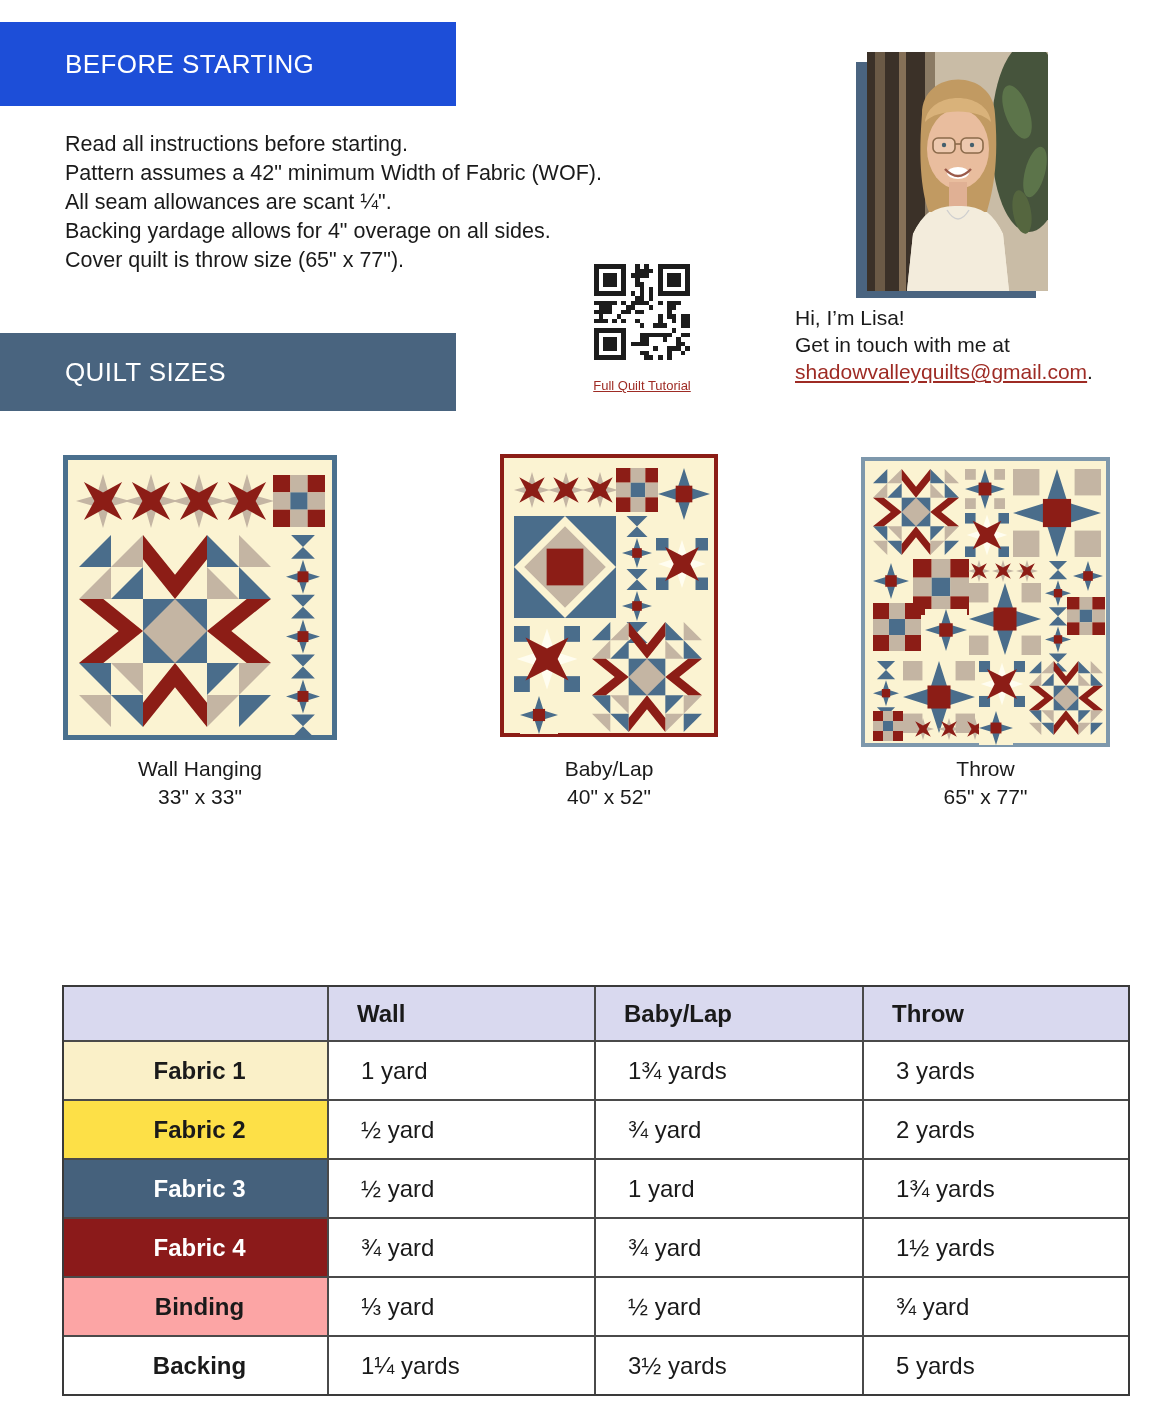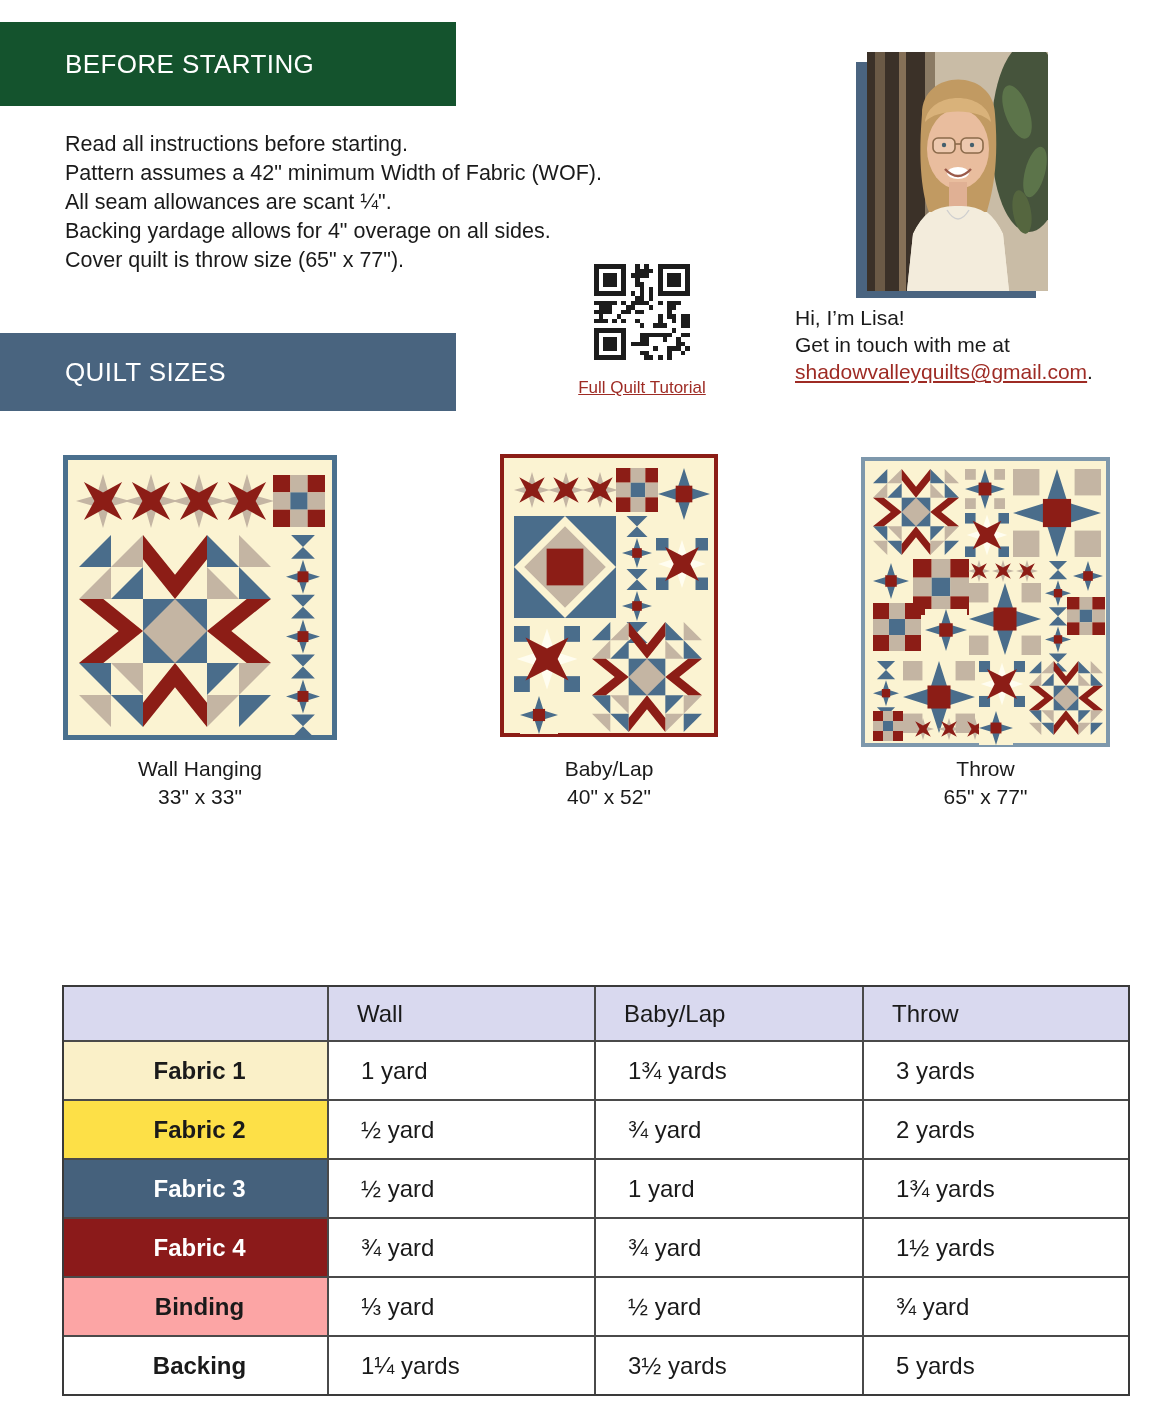--- a/index.html
+++ b/index.html
@@ -1,39 +1,39 @@
 <!DOCTYPE html>
 <html><head>
 <meta charset="utf-8">
 <style>
   html,body{margin:0;padding:0;background:#ffffff;}
   #page{position:relative;width:1176px;height:1422px;background:#ffffff;
         font-family:"Liberation Sans",sans-serif;color:#1a1a1a;overflow:hidden;}
   .abs{position:absolute;}
   .banner{left:0;width:456px;display:flex;align-items:center;padding-left:65px;
           box-sizing:border-box;color:#ffffff;font-size:26px;letter-spacing:.4px;}
-  .banner-maroon{background:#14532d;text-align:right;}
+  .banner-maroon{background:#1d4ed8;text-align:right;}
   .banner-blue{background:#49647F;}
   #banner-before{top:22px;height:84px;}
   #banner-sizes{top:333px;height:78px;}
   #banner-fabric{top:875px;height:82px;}
   #intro{left:65px;top:130px;font-size:21.5px;line-height:29px;}
   #qr-wrap{left:594px;top:264px;width:96px;height:96px;}
-  #tutorial-link-wrap{left:537px;top:378px;width:210px;text-align:center;font-size:17px;}
+  #tutorial-link-wrap{left:537px;top:378px;width:210px;text-align:center;font-size:13px;}
   a.redlink{color:#9E2B24;text-decoration:underline;cursor:pointer;}
   #photo-shadow{left:856px;top:62px;width:180px;height:236px;background:#4A6480;}
   #photo{left:867px;top:52px;width:181px;height:239px;}
   #author-text{left:795px;top:304px;width:340px;text-align:left;font-size:21px;line-height:27px;}
   .quilt-caption{top:755px;text-align:center;font-size:21px;line-height:28px;}
   #fabric-table{left:62px;top:985px;width:1068px;box-sizing:border-box;
       border:2px solid #3a3a3a;background:#4a4a4a;display:grid;
       grid-template-columns:263px 265px 266px 264px;
       grid-template-rows:53px repeat(6,57px);grid-gap:2px;}
   .cell{display:flex;align-items:center;font-size:24px;background:#ffffff;}
-  .cell.hdr{background:#D9D9EF;font-weight:normal;padding-left:28px;box-sizing:border-box;}
+  .cell.hdr{background:#D9D9EF;font-weight:bold;padding-left:28px;box-sizing:border-box;}
   .cell.hdr.first{padding-left:0;}
   .cell.lbl{justify-content:center;font-weight:bold;padding-left:8px;}
   .cell.val{padding-left:32px;box-sizing:border-box;}
   svg{display:block;}
 </style>
 </head>
 <body>
 
 <div id="page">
 

